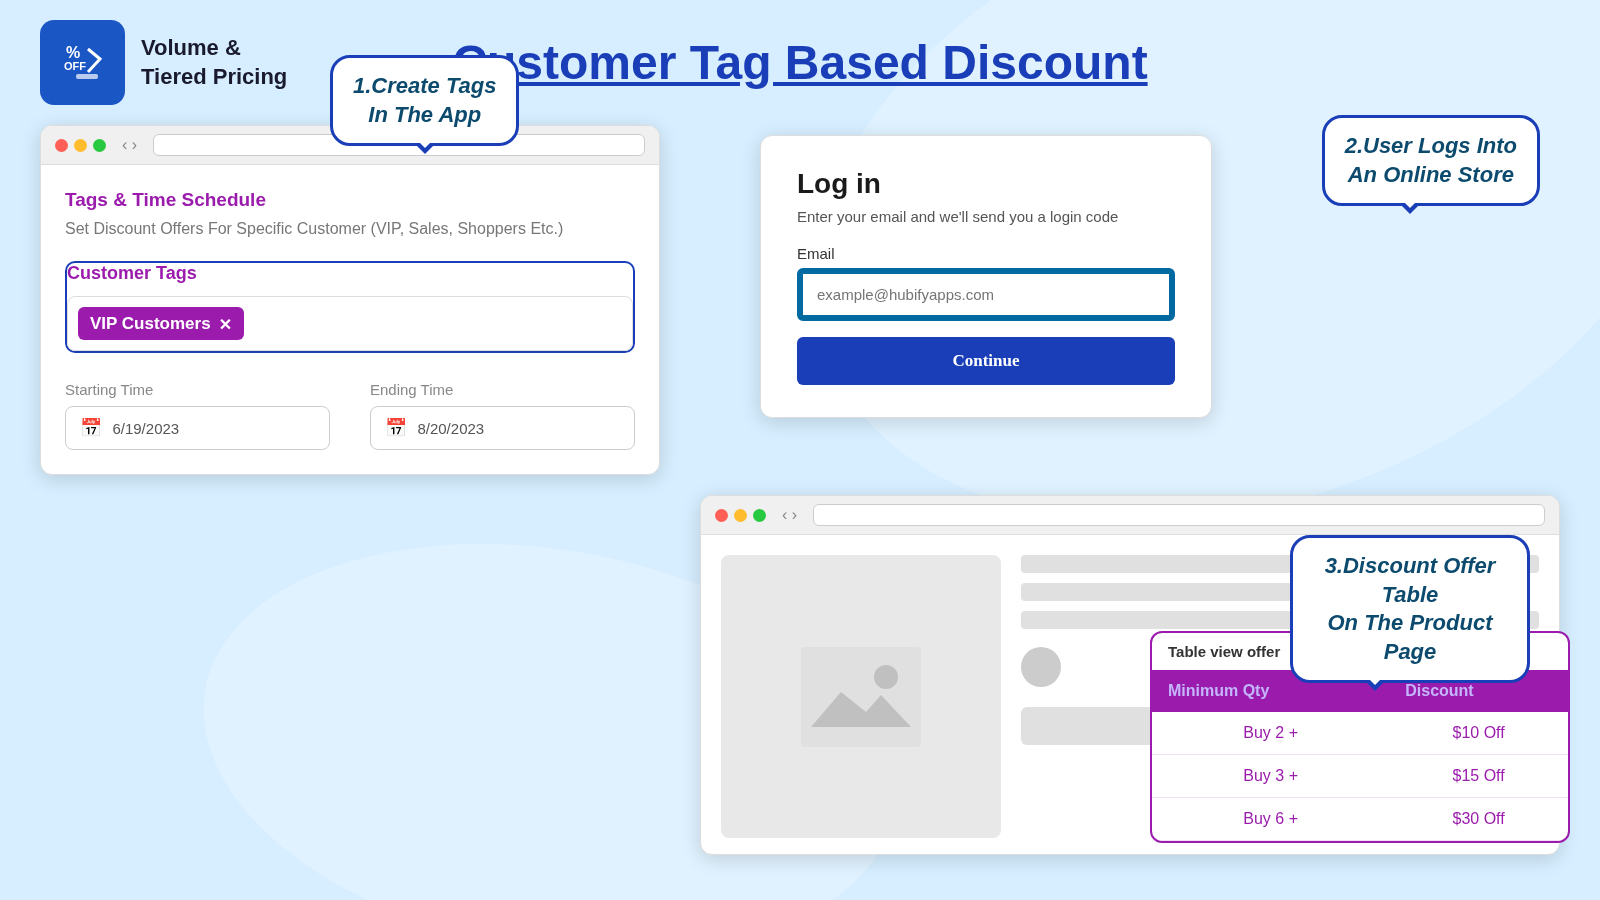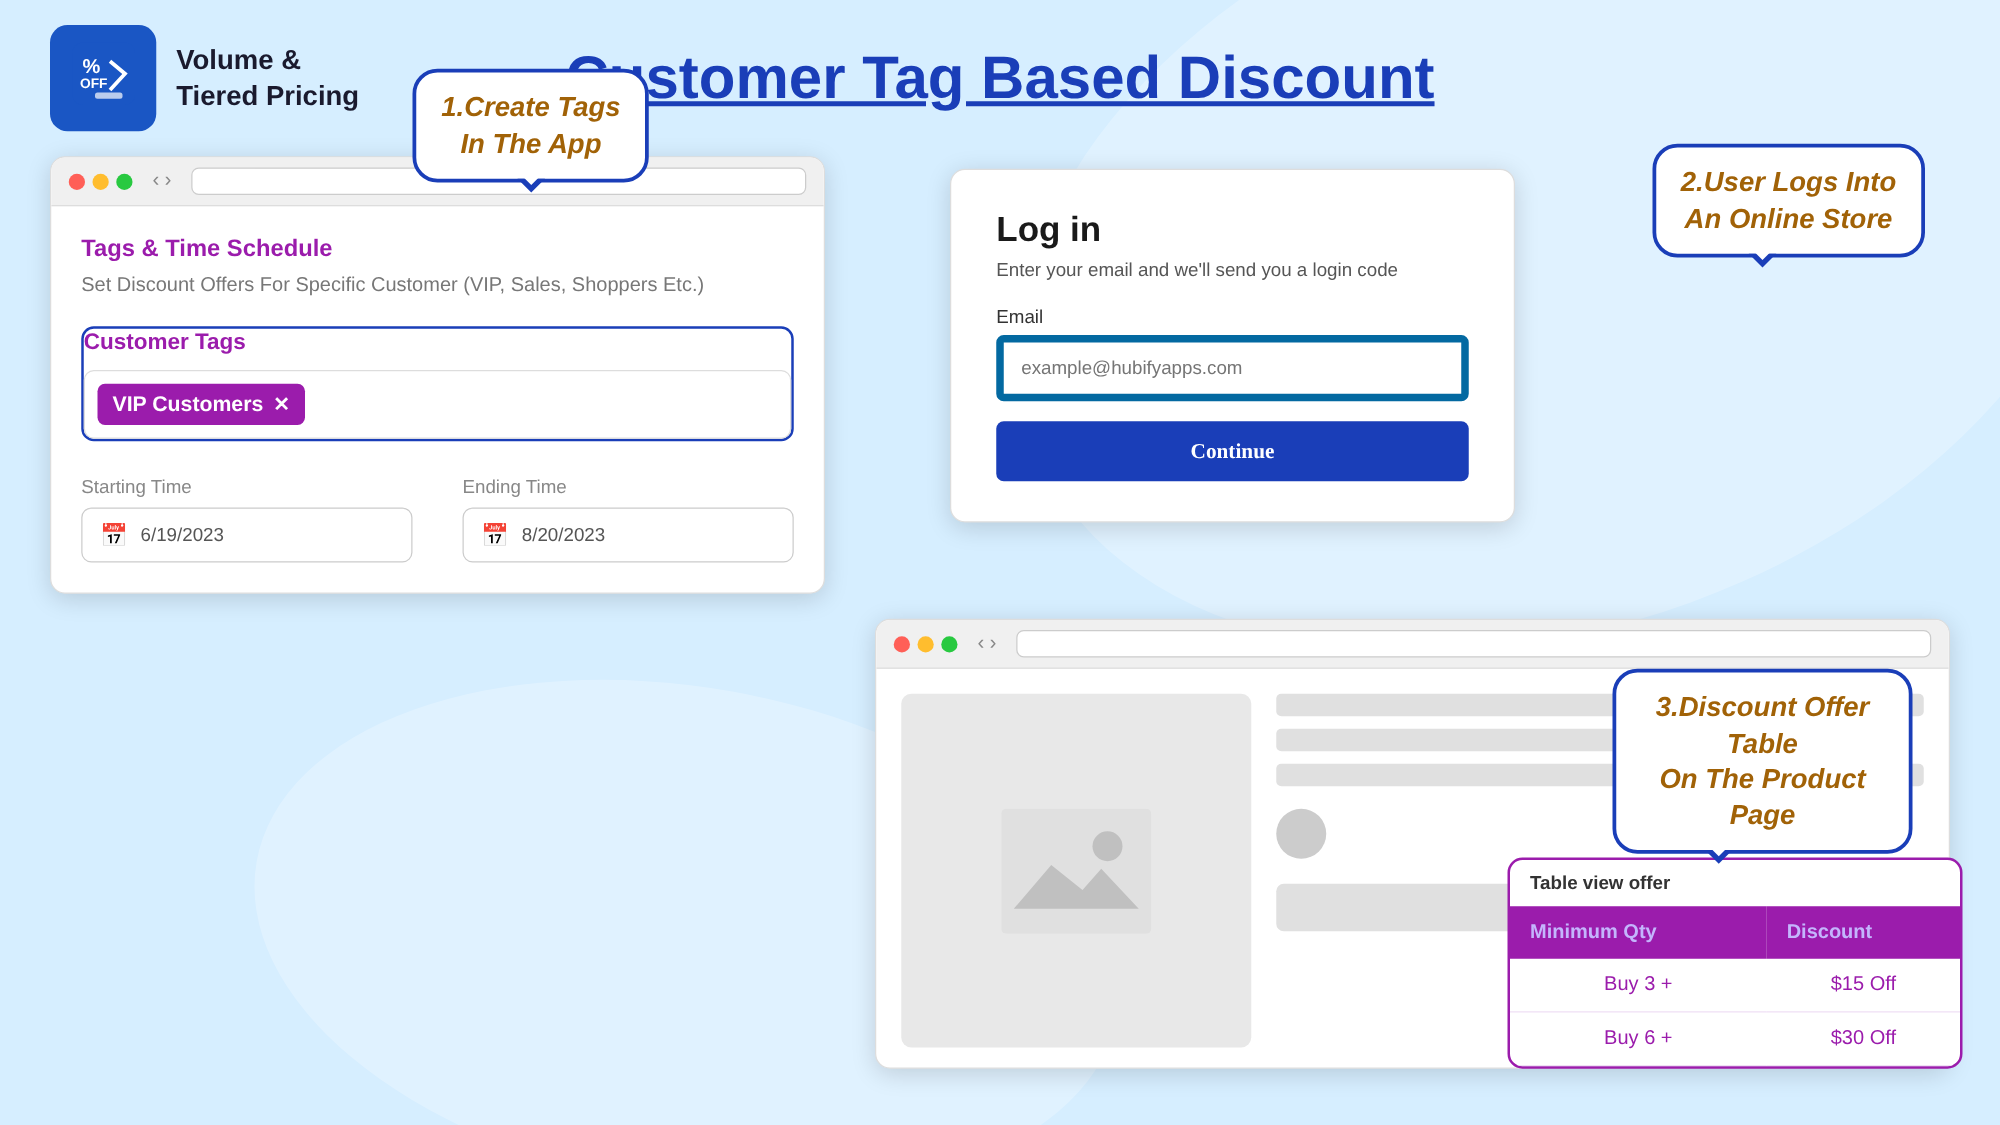--- a/index.html
+++ b/index.html
@@ -110,21 +110,21 @@
       content: '';
       position: absolute;
       bottom: -15px;
       left: 50%;
       transform: translateX(-50%);
       border: 10px solid transparent;
       border-top-color: white;
       z-index: 1;
     }
     .bubble-text {
-      color: #a16207;
+      color: #0c4a6e;
       font-size: 22px;
       font-weight: 800;
       font-style: italic;
       line-height: 1.3;
     }
 
     
     .app-window {
       background: white;
       border-radius: 12px;
@@ -392,23 +392,23 @@
       width: 100%;
     }
 
     
     .discount-table-container {
       background: white;
       border: 2px solid #9b1cac;
       border-radius: 12px;
       padding: 0;
       overflow: hidden;
-      width: 364px;
-      position: absolute;
-      bottom: 0;
+      width: 420px;
+      position: absolute;
+      bottom: 12px;
       right: -10px;
       z-index: 20;
     }
     .table-view-label {
       padding: 10px 16px;
       color: #333;
       font-size: 15px;
       font-weight: 600;
     }
     .discount-table {
@@ -598,20 +598,24 @@
     <div class="discount-table-container">
       <div class="table-view-label">Table view offer</div>
       <table class="discount-table">
         <thead>
           <tr>
             <th>Minimum Qty</th>
             <th>Discount</th>
           </tr>
         </thead>
         <tbody id="discount-tbody">
+        <tr>
+      <td>Buy 2 +</td>
+      <td>$10 Off</td>
+    </tr>
             <tr>
       <td>Buy 3 +</td>
       <td>$15 Off</td>
     </tr>
             <tr>
       <td>Buy 6 +</td>
       <td>$30 Off</td>
     </tr>
           </tbody>
       </table>

